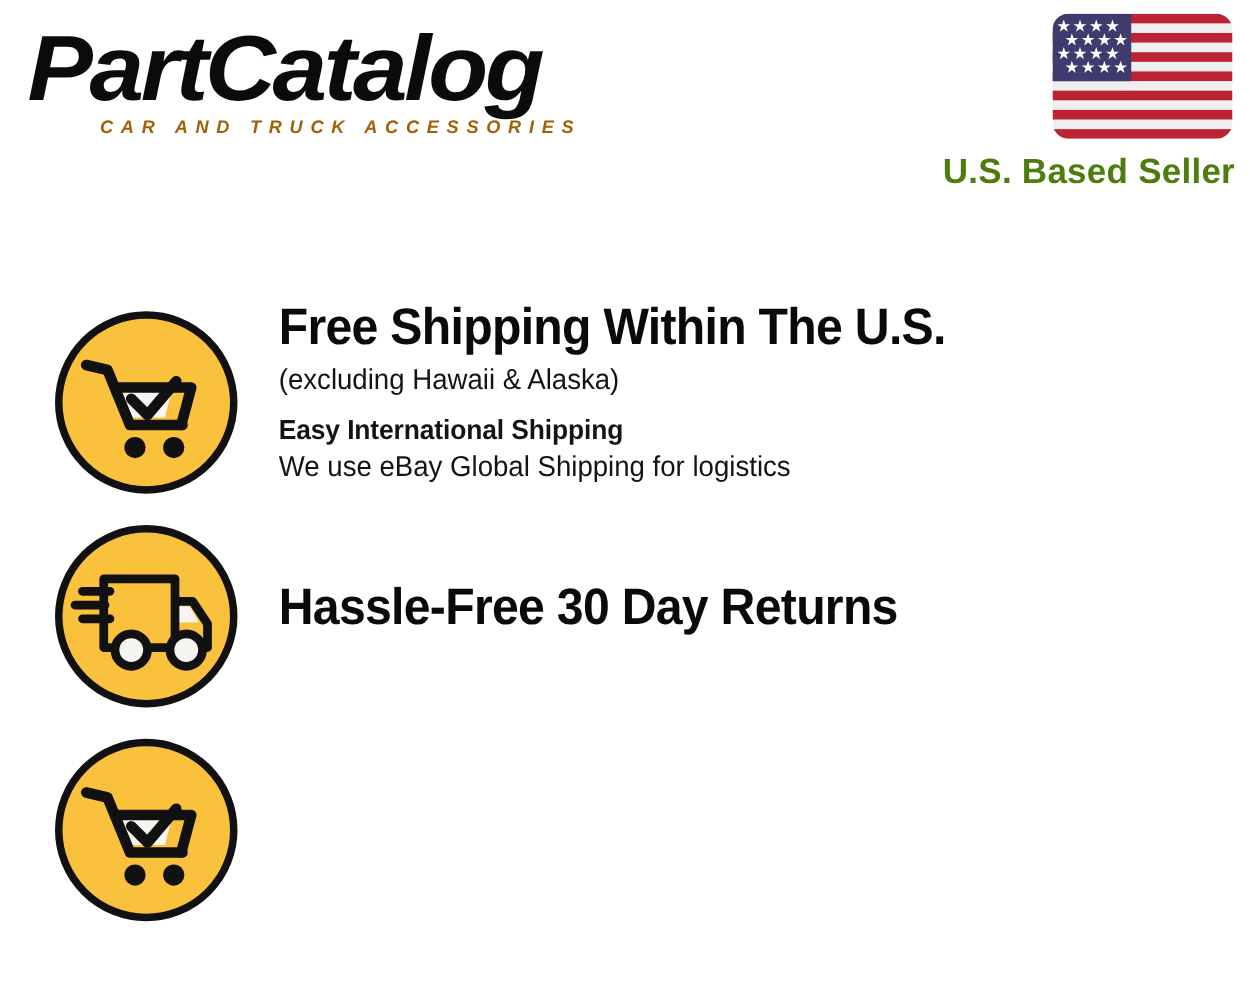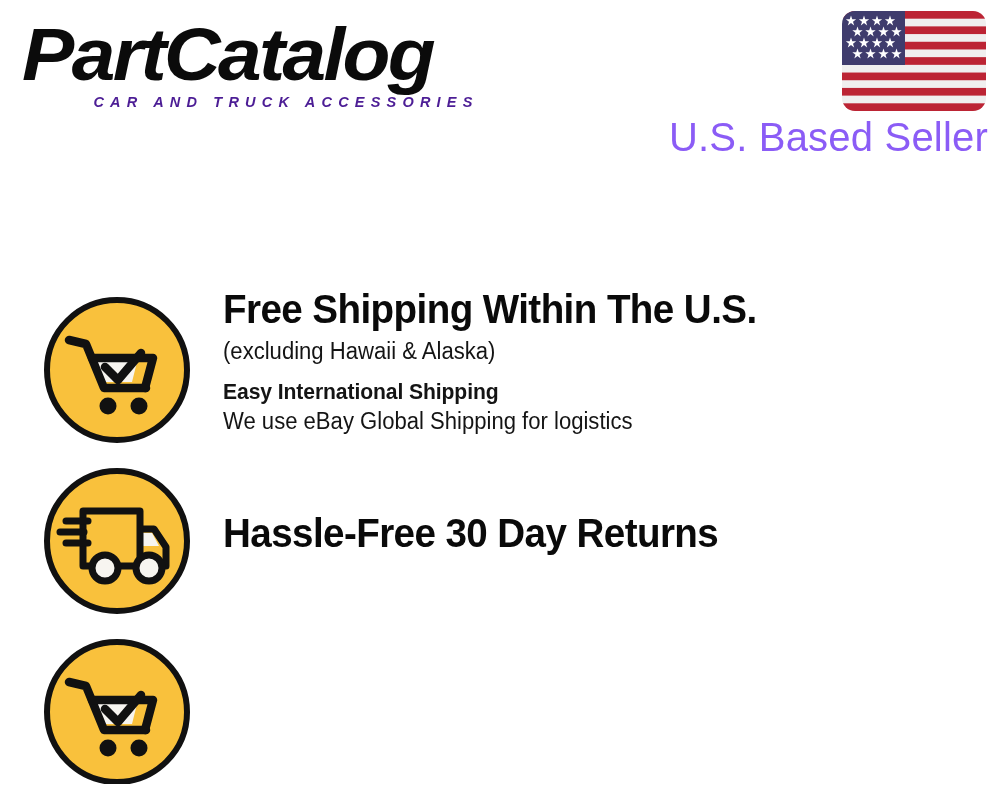--- a/index.html
+++ b/index.html
@@ -44,59 +44,57 @@
   .brand-tagline {
     display: block;
     margin-top: 2px;
     margin-left: 58px;
     font-family: "Liberation Sans", sans-serif;
     font-weight: 700;
     font-style: italic;
     font-size: 14.5px;
     line-height: 16px;
     letter-spacing: 6.2px;
-    color: #4c1d95;
-    white-space: nowrap;
-    text-align: center;
+    color: #a16207;
+    white-space: nowrap;
   }
 
   .flag-wrap {
     position: absolute;
     left: 842px;
     top: 11px;
     width: 144px;
     height: 100px;
   }
   .flag-svg { display: block; width: 144px; height: 100px; }
 
   .seller-note {
     position: absolute;
     right: 12px;
     top: 119px;
     font-family: "Liberation Sans", sans-serif;
-    font-weight: 400;
-    font-size: 40px;
+    font-weight: 700;
+    font-size: 28px;
     line-height: 36px;
-    color: #8b5cf6;
+    color: #4d7c0f;
     white-space: nowrap;
     letter-spacing: 0.2px;
   }
 
   
   .features {
     position: absolute;
     left: 0;
     top: 0;
     width: 1000px;
   }
   .feature-row {
     position: absolute;
     left: 0;
     width: 1000px;
-    margin-top: 48px;
   }
   .feature-row.row-0 { top: 238px; height: 172px; }
   .feature-row.row-1 { top: 410px; height: 172px; }
   .feature-row.row-2 { top: 581px; height: 172px; }
 
   .badge {
     position: absolute;
     left: 42px;
     width: 150px;
     height: 150px;

